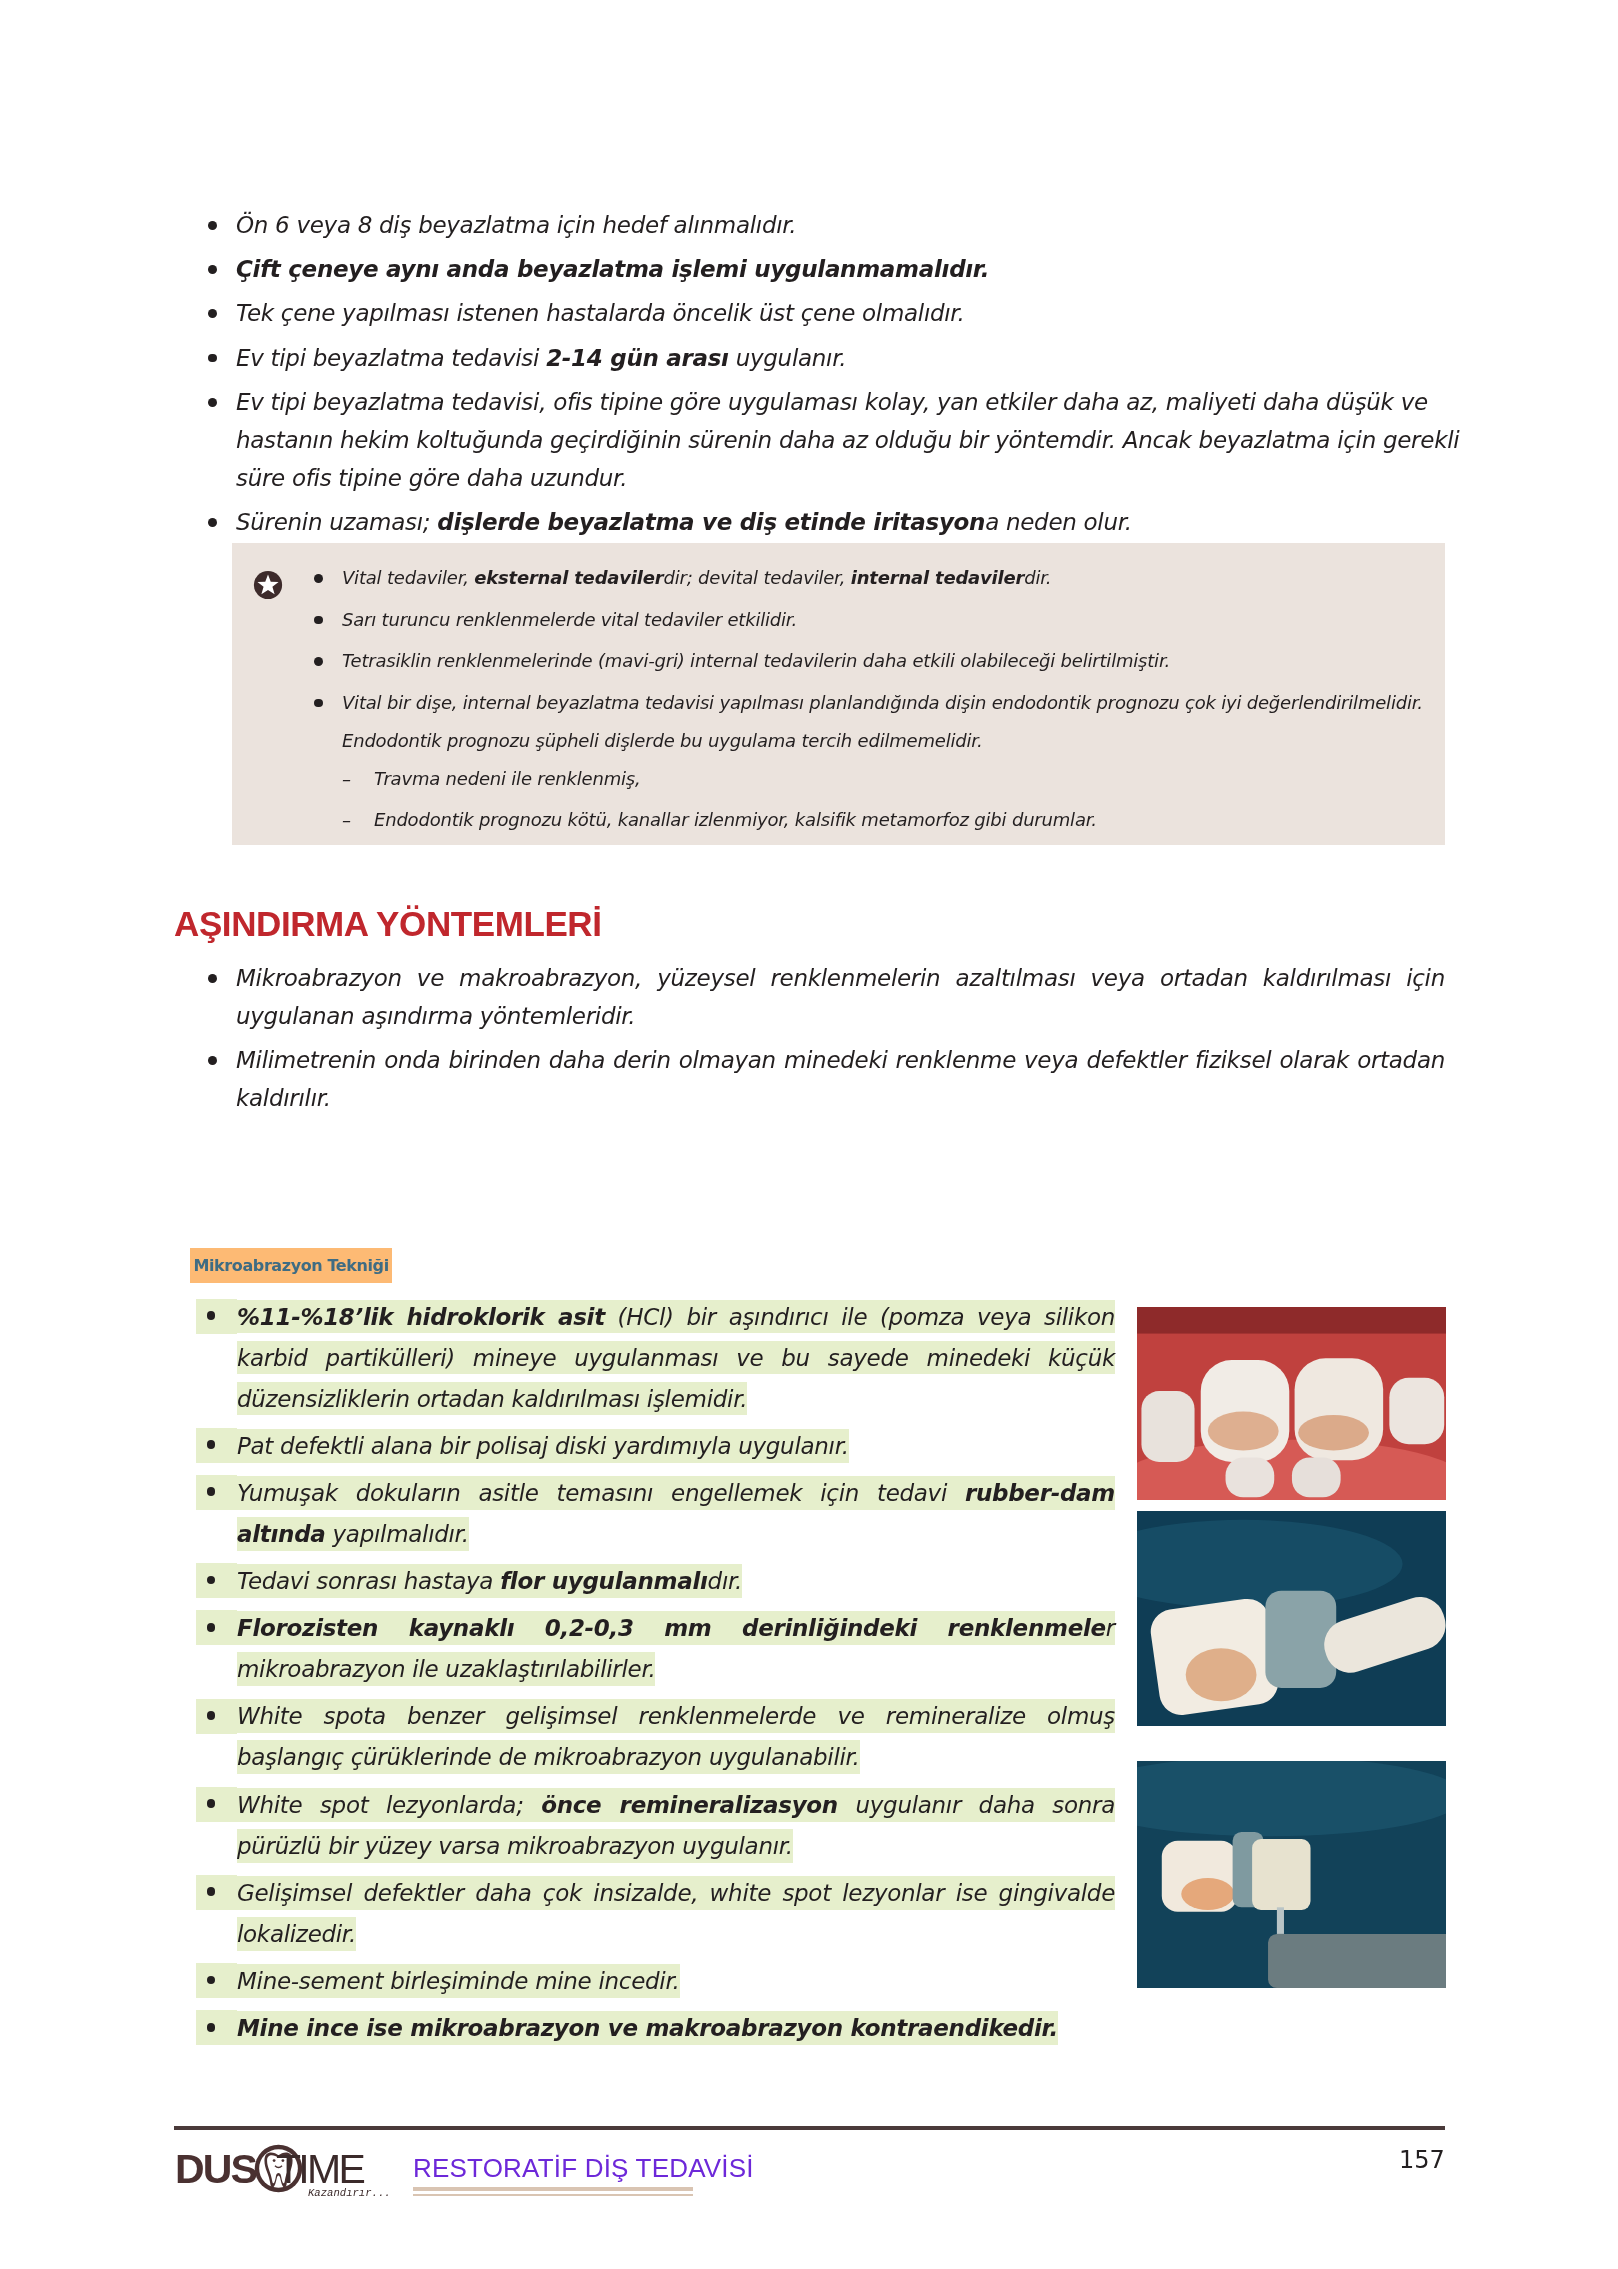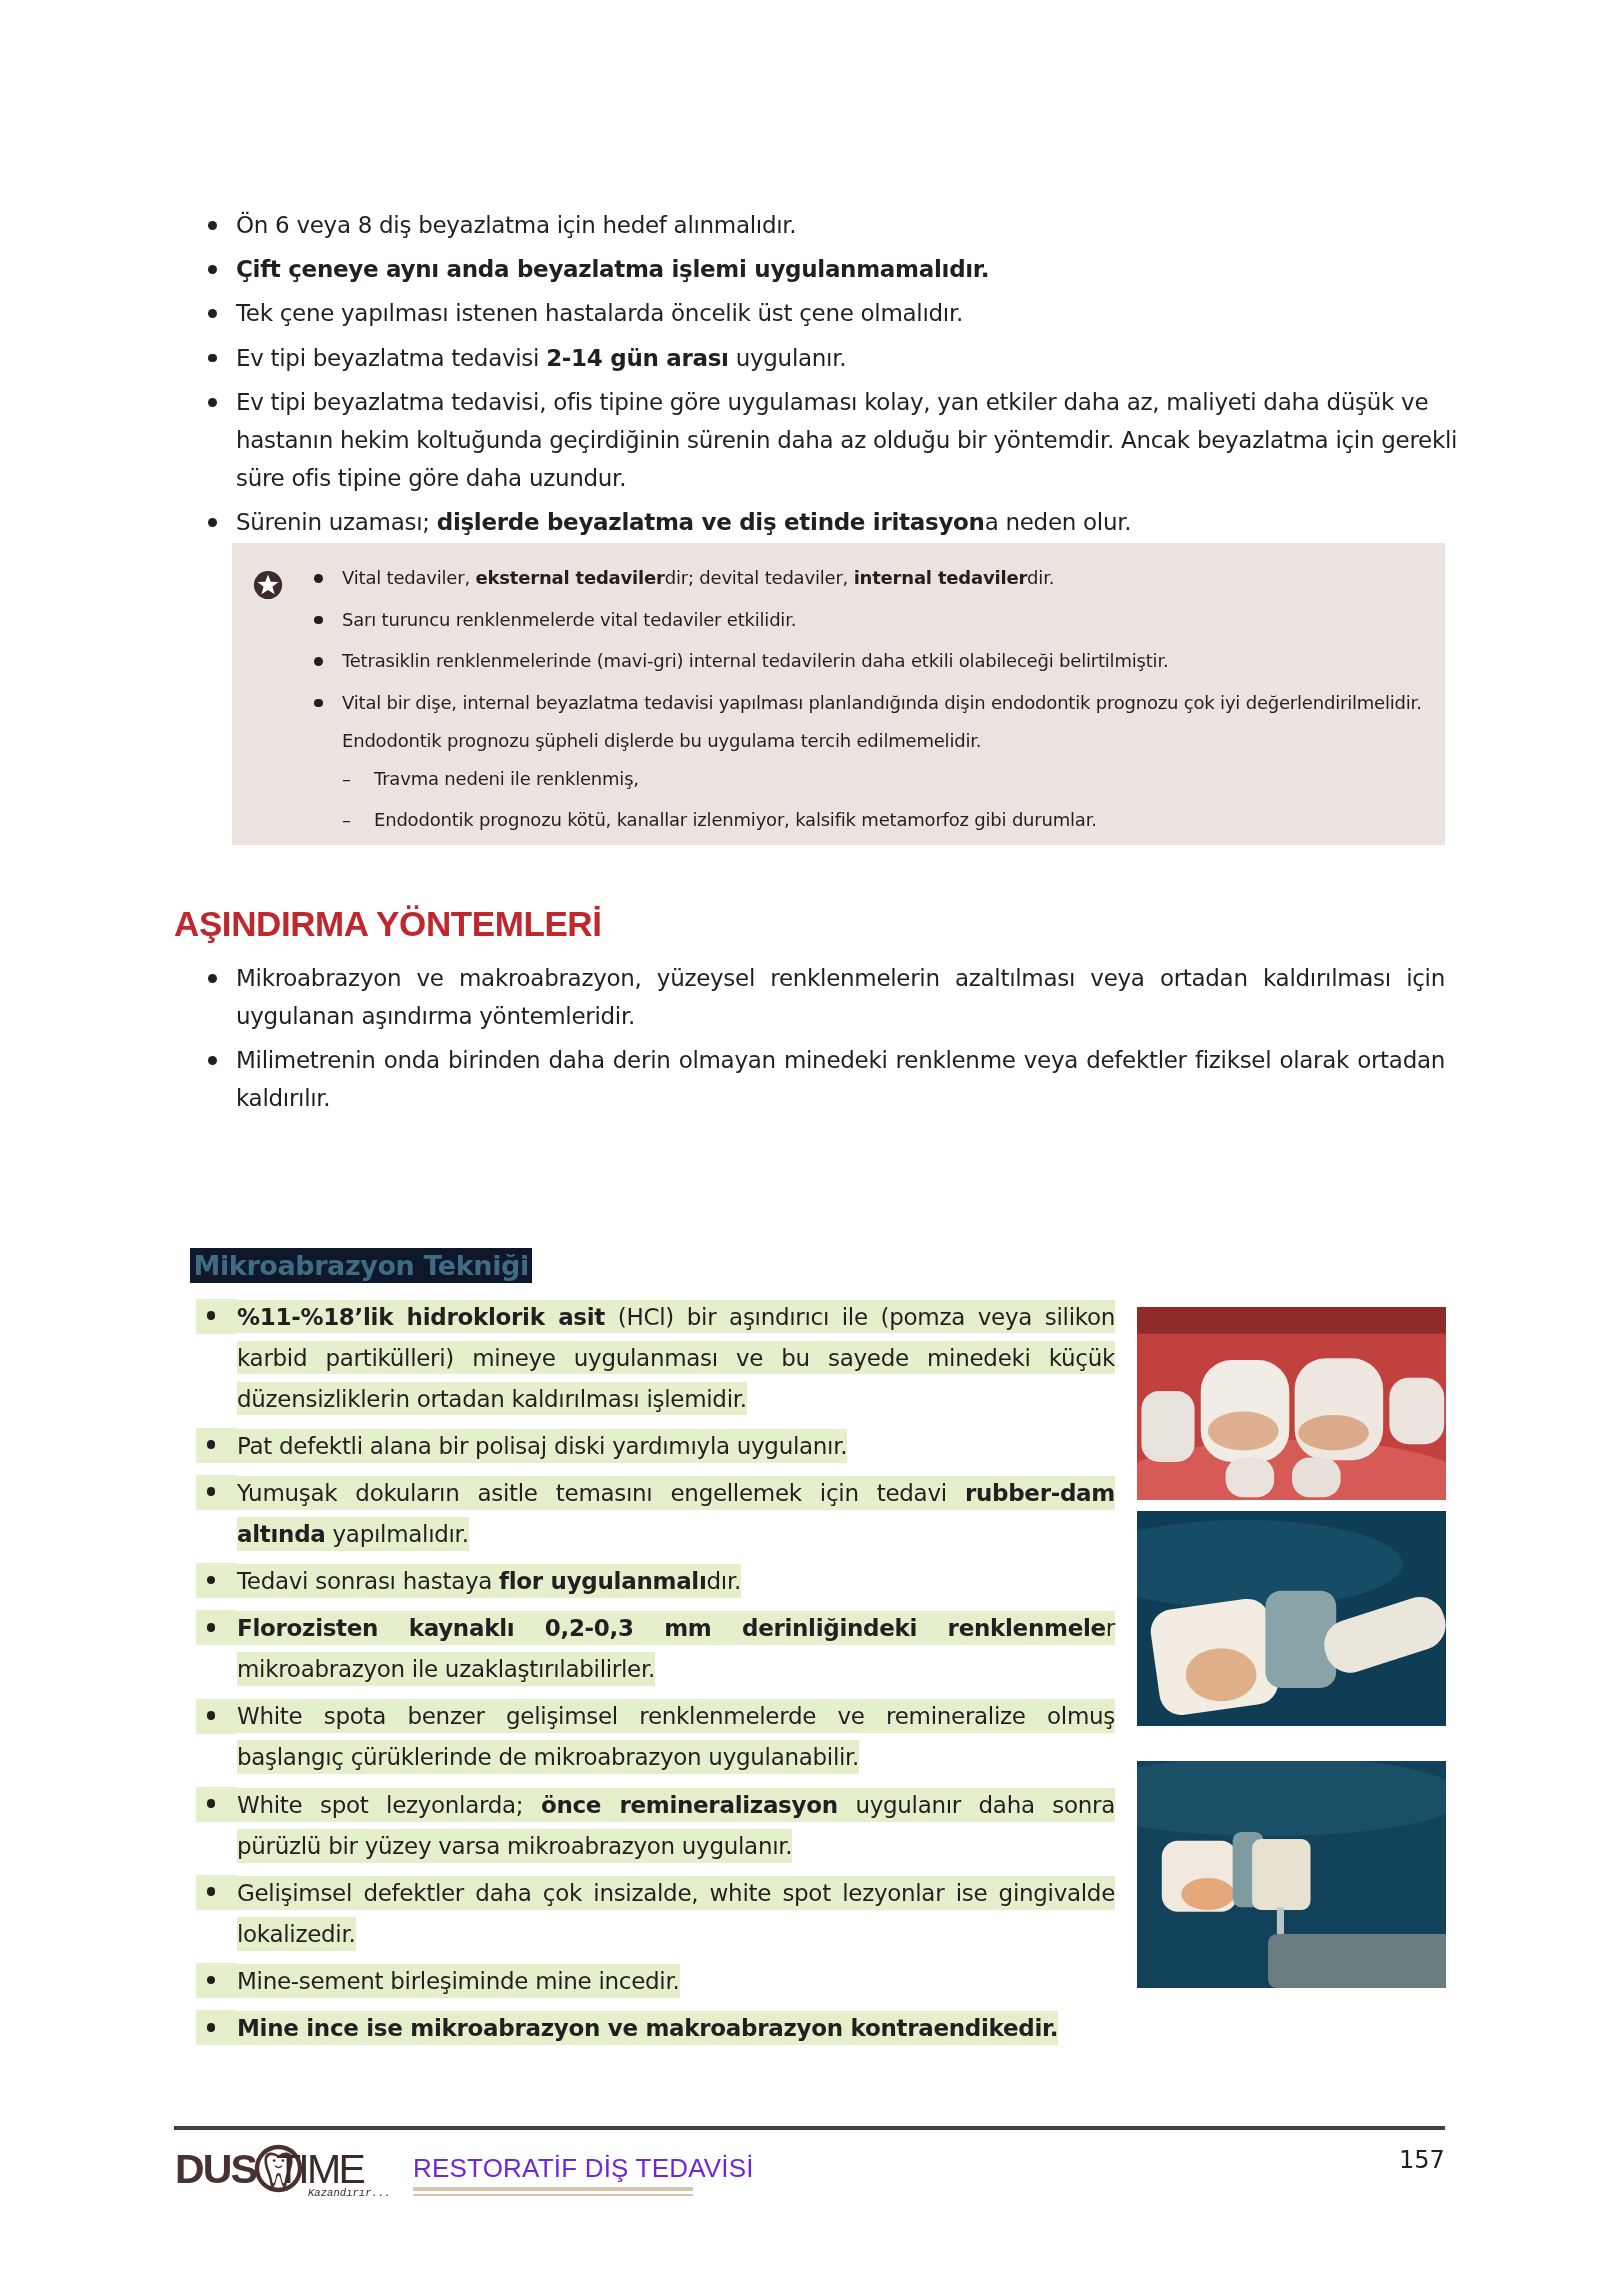--- a/index.html
+++ b/index.html
@@ -4,21 +4,21 @@
   <style>
     html, body { margin: 0; padding: 0; background: #ffffff; }
     body {
       width: 1618px; height: 2270px; position: relative; overflow: hidden;
       font-family: "DejaVu Sans", sans-serif; color: #231f20;
     }
     .page { position: absolute; left: 0; top: 0; width: 1618px; height: 2270px; }
     .txt { font-size: 23px; line-height: 38px; letter-spacing: -0.3px; }
     b { font-weight: bold; }
 
-    ul.bul { list-style: none; margin: 0; padding: 0; position: absolute; }
+    ul.bul { list-style: none; margin: 0; padding: 0; position: absolute; font-style: italic; }
     ul.bul > li { position: relative; padding-left: 32px; margin-bottom: 6.2px; }
     ul.bul > li::before {
       content: ""; position: absolute; left: 4.4px; top: 15px;
       width: 8.9px; height: 8.9px; border-radius: 50%; background: #231f20;
     }
     .just { text-align: justify; }
 
     
     #top-list { left: 204px; top: 206px; width: 1268px; }
 
@@ -42,22 +42,22 @@
       position: absolute; left: 174px; top: 904px;
       font-family: "Liberation Sans", sans-serif; font-weight: bold;
       font-size: 35px; color: #c0272d; letter-spacing: -0.4px;
     }
     #abr-list { left: 204px; top: 959px; width: 1241px; }
     #abr-list > li { margin-bottom: 6.2px; }
 
     
     .sub-title {
       position: absolute; left: 190px; top: 1248px; height: 35px; line-height: 35px;
-      padding: 0 3.5px; background: #0f172a;
-      font-size: 27px; font-weight: bold; color: #3f6c83; letter-spacing: -0.4px;
+      padding: 0 3.5px; background: #fdba74;
+      font-size: 16px; font-weight: bold; color: #3f6c83; letter-spacing: -0.4px;
     }
     #micro-list { left: 196px; top: 1296px; width: 919px; }
     #micro-list > li { margin-bottom: 6.2px; padding-left: 41px; }
     #micro-list > li::before { left: 10.6px; top: 15px; }
     .hl {
       background: #e6efcc;
       box-decoration-break: clone; -webkit-box-decoration-break: clone;
       padding: 3.5px 0 4.4px 0;
       line-height: 41px;
     }

